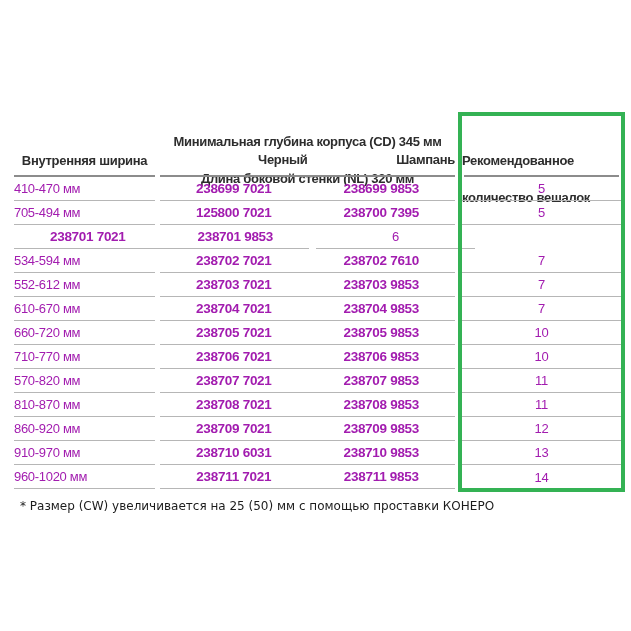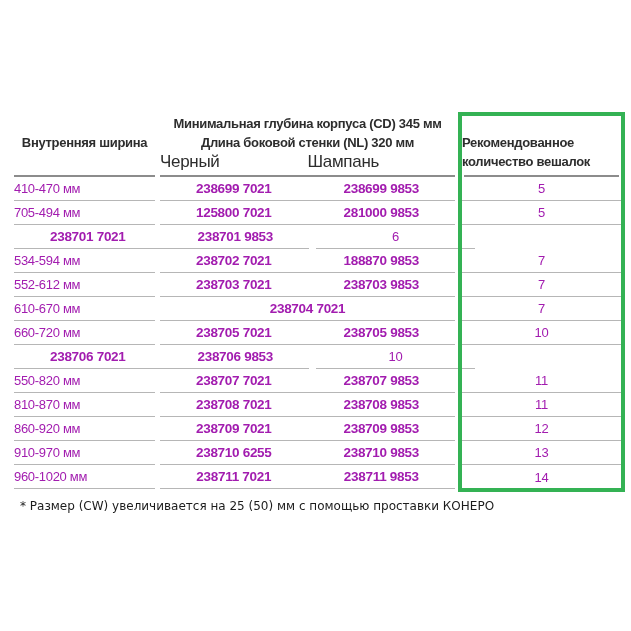--- a/index.html
+++ b/index.html
@@ -40,20 +40,21 @@
     position: relative;
     height: 65px;
     color: #2d2d2d;
   }
   .h-line {
     font-size: 13px;
     font-weight: 700;
     letter-spacing: -0.3px;
     line-height: 19px;
     white-space: nowrap;
+    margin-top: 18px;
   }
   .h-c1 {
     position: absolute;
     left: 0;
     top: 21px;
     width: 141px;
     text-align: center;
   }
   .h-span {
     position: absolute;
@@ -64,23 +65,23 @@
   }
   .h-finish {
     position: absolute;
     left: 146px;
     top: 40px;
     width: 295px;
     display: flex;
   }
   .h-finish span {
     flex: 1;
-    text-align: left;
-    font-size: 17px;
-    font-weight: 400;
+    text-align: right;
+    font-size: 13px;
+    font-weight: 700;
     letter-spacing: -0.3px;
   }
   .h-rec {
     position: absolute;
     left: 448px;
     top: 21px;
     width: 187px;
     text-align: left;
   }
   .u {
@@ -187,78 +188,80 @@
       <span class="sub">238699 7021</span>
       <span class="sub">238699 9853</span>
     </div>
     <div class="c3">5</div>
   </div>
 
   <div class="row">
     <div class="c1">705-494 мм</div>
     <div class="c2">
       <span class="sub">125800 7021</span>
-      <span class="sub">281000 9853</span>
+      <span class="sub">238700 7395</span>
     </div>
     <div class="c3">5</div>
   </div>
 
   <div class="row">
     <div class="c2">
       <span class="sub">238701 7021</span>
       <span class="sub">238701 9853</span>
     </div>
     <div class="c3">6</div>
   </div>
 
   <div class="row">
     <div class="c1">534-594 мм</div>
     <div class="c2">
       <span class="sub">238702 7021</span>
-      <span class="sub">188870 9853</span>
+      <span class="sub">238702 7610</span>
     </div>
     <div class="c3">7</div>
   </div>
 
   <div class="row">
     <div class="c1">552-612 мм</div>
     <div class="c2">
       <span class="sub">238703 7021</span>
       <span class="sub">238703 9853</span>
     </div>
     <div class="c3">7</div>
   </div>
 
   <div class="row">
     <div class="c1">610-670 мм</div>
     <div class="c2">
       <span class="sub">238704 7021</span>
+      <span class="sub">238704 9853</span>
     </div>
     <div class="c3">7</div>
   </div>
 
   <div class="row">
     <div class="c1">660-720 мм</div>
     <div class="c2">
       <span class="sub">238705 7021</span>
       <span class="sub">238705 9853</span>
     </div>
     <div class="c3">10</div>
   </div>
 
   <div class="row">
+    <div class="c1">710-770 мм</div>
     <div class="c2">
       <span class="sub">238706 7021</span>
       <span class="sub">238706 9853</span>
     </div>
     <div class="c3">10</div>
   </div>
 
   <div class="row">
-    <div class="c1">550-820 мм</div>
+    <div class="c1">570-820 мм</div>
     <div class="c2">
       <span class="sub">238707 7021</span>
       <span class="sub">238707 9853</span>
     </div>
     <div class="c3">11</div>
   </div>
 
   <div class="row">
     <div class="c1">810-870 мм</div>
     <div class="c2">
@@ -273,21 +276,21 @@
     <div class="c2">
       <span class="sub">238709 7021</span>
       <span class="sub">238709 9853</span>
     </div>
     <div class="c3">12</div>
   </div>
 
   <div class="row">
     <div class="c1">910-970 мм</div>
     <div class="c2">
-      <span class="sub">238710 6255</span>
+      <span class="sub">238710 6031</span>
       <span class="sub">238710 9853</span>
     </div>
     <div class="c3">13</div>
   </div>
 
   <div class="row">
     <div class="c1">960-1020 мм</div>
     <div class="c2">
       <span class="sub">238711 7021</span>
       <span class="sub">238711 9853</span>

